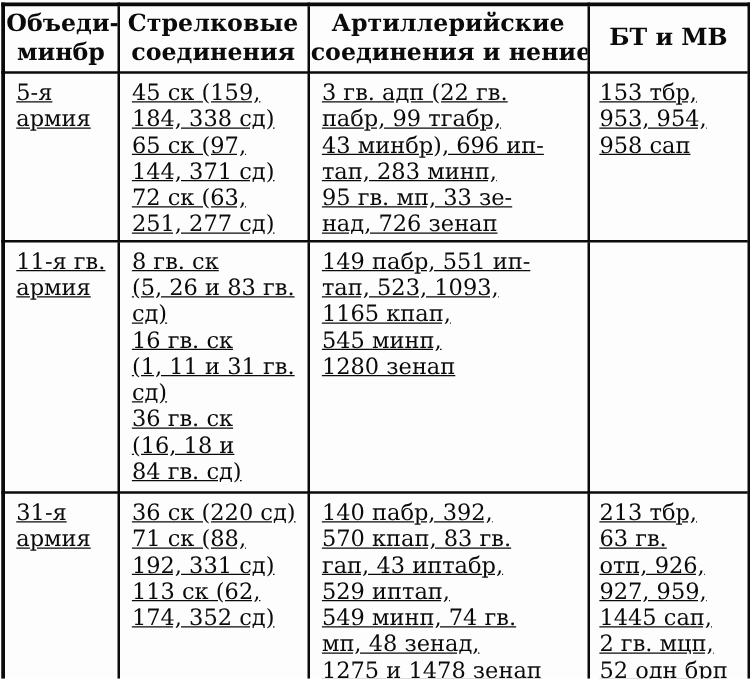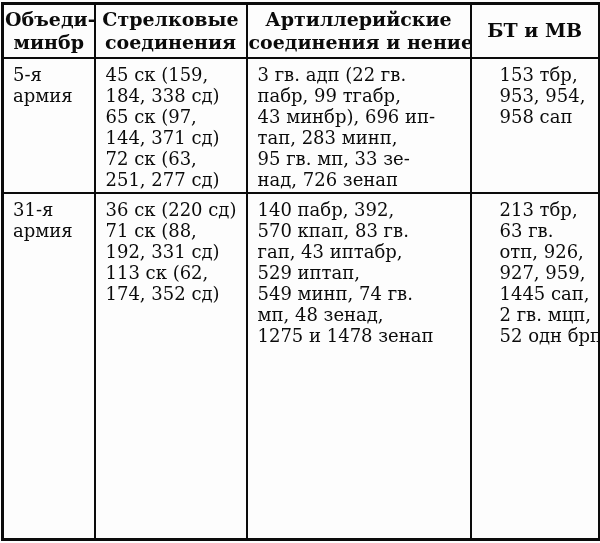--- a/index.html
+++ b/index.html
@@ -40,23 +40,24 @@
     white-space: pre;
     padding: 2px 1px;
   }
   table.oob td {
     font-size: 18px;
     line-height: 21px;
     text-align: left;
     vertical-align: top;
     white-space: pre;
     padding: 5px 2px 2px 10px;
+    text-decoration: underline;
   }
   table.oob td.c-formation { padding-left: 9px; }
-  table.oob td.c-armor     { padding-left: 28px; }
+  table.oob td.c-armor     { padding-left: 8px; }
 </style>
 </head>
 <body>
 
 <div class="page">
   <table class="oob">
     <colgroup>
       <col style="width:92px">
       <col style="width:152px">
       <col style="width:224px">
@@ -86,20 +87,39 @@
         <td class="c-artillery">3 гв. адп (22 гв.
 пабр, 99 тгабр,
 43 минбр), 696 ип-
 тап, 283 минп,
 95 гв. мп, 33 зе-
 над, 726 зенап</td>
         <td class="c-armor">153 тбр,
 953, 954,
 958 сап</td>
       </tr>
+      <tr style="height:201px">
+        <td class="c-formation">11-я гв.
+армия</td>
+        <td class="c-rifle">8 гв. ск
+(5, 26 и 83 гв.
+сд)
+16 гв. ск
+(1, 11 и 31 гв.
+сд)
+36 гв. ск
+(16, 18 и
+84 гв. сд)</td>
+        <td class="c-artillery">149 пабр, 551 ип-
+тап, 523, 1093,
+1165 кпап,
+545 минп,
+1280 зенап</td>
+        <td class="c-armor"></td>
+      </tr>
       <tr>
         <td class="c-formation">31-я
 армия</td>
         <td class="c-rifle">36 ск (220 сд)
 71 ск (88,
 192, 331 сд)
 113 ск (62,
 174, 352 сд)</td>
         <td class="c-artillery">140 пабр, 392,
 570 кпап, 83 гв.

